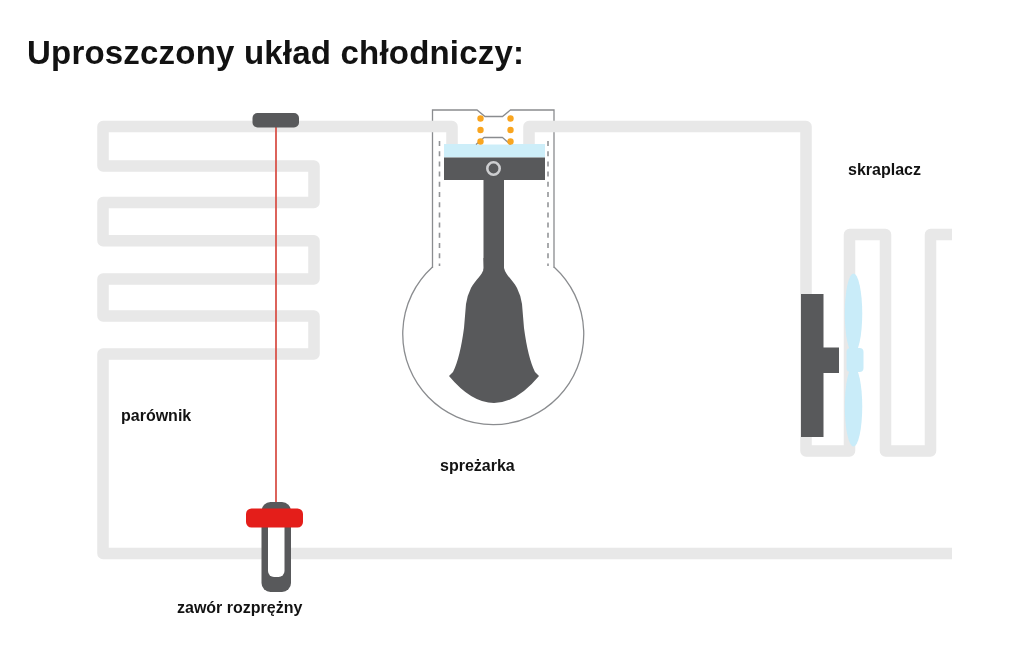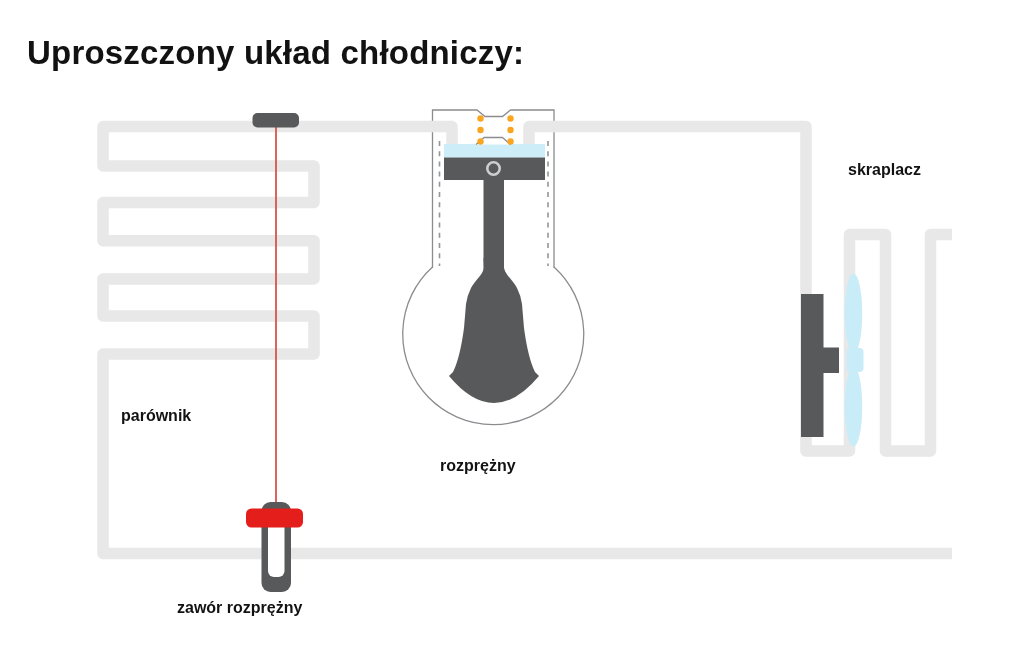--- a/index.html
+++ b/index.html
@@ -90,16 +90,16 @@
 
     <rect class="dark" x="801" y="294" width="22.5" height="143"></rect>
     <rect class="dark" x="823" y="347.5" width="16" height="25.5"></rect>
     <ellipse class="fanblue" cx="853.5" cy="313.5" rx="8.75" ry="40"></ellipse>
     <ellipse class="fanblue" cx="853.5" cy="406.5" rx="8.75" ry="40"></ellipse>
     <rect class="fanblue" x="846.5" y="348" width="17" height="24" rx="4"></rect>
   </svg>
 
   <div class="title">Uproszczony układ chłodniczy:</div>
   <div class="lbl lbl-evaporator">parównik</div>
-  <div class="lbl lbl-compressor">rozprężny</div>
+  <div class="lbl lbl-compressor">spreżarka</div>
   <div class="lbl lbl-condenser">skraplacz</div>
   <div class="lbl lbl-valve">zawór rozprężny</div>
 </div>
 
 </body></html>

